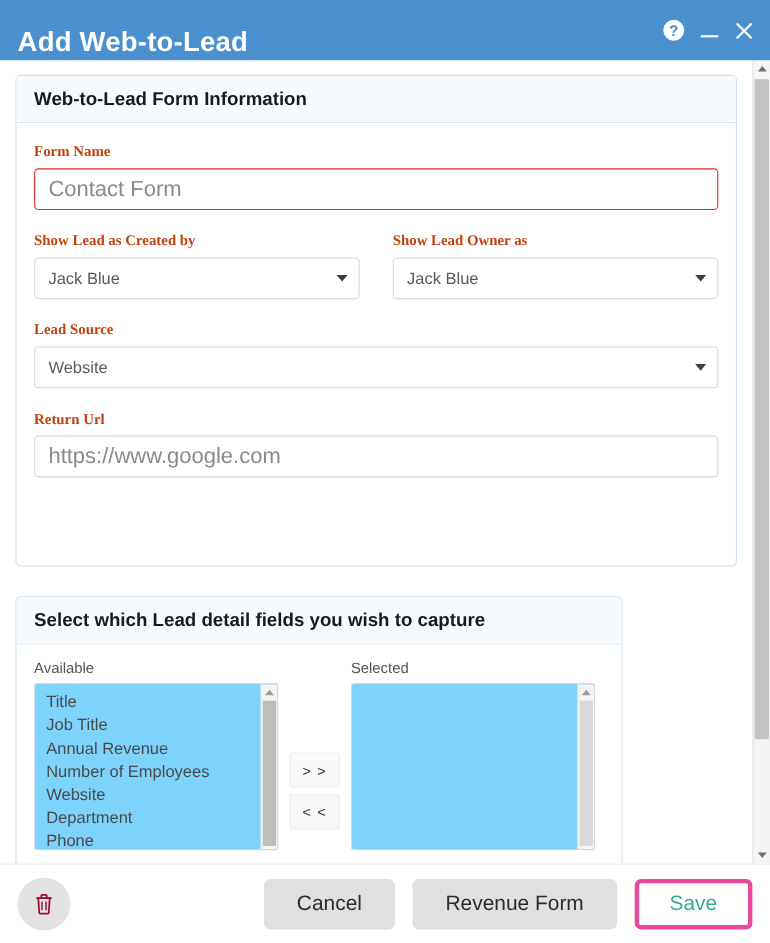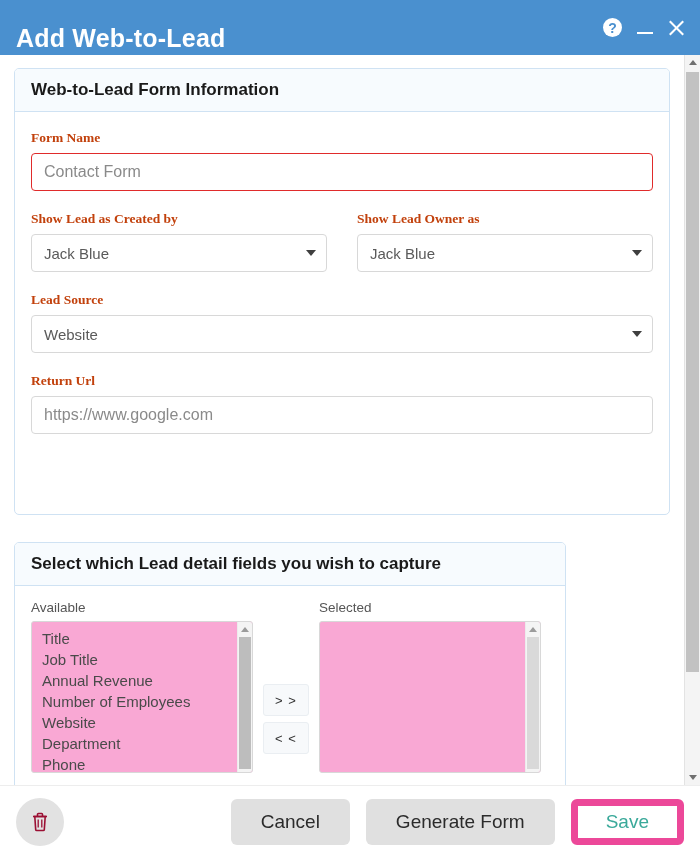--- a/index.html
+++ b/index.html
@@ -125,21 +125,21 @@
     margin-bottom: 7px;
     font-family: Liberation Serif, serif;
   }
   .txt-input {
     width: 100%; height: 38px;
     border: 1px solid #d8d8d8;
     border-radius: 4px;
     background: #ffffff;
     padding: 0 12px;
     font-family: "Liberation Sans", sans-serif;
-    font-size: 16px;
+    font-size: 20px;
     color: #727272;
     outline: none;
   }
   .txt-input.invalid { border: 1.5px solid #e02b2b; }
   .txt-input::placeholder { color: #8a8a8a; }
 
   .sel-wrap { position: relative; }
   .sel-box {
     width: 100%; height: 38px;
     border: 1px solid #d8d8d8;
@@ -174,21 +174,21 @@
   .list-label {
     font-size: 13.5px;
     color: #555555;
     margin-bottom: 6px;
   }
   .listbox {
     position: relative;
     height: 152px;
     border: 1px solid #d8d8d8;
     border-radius: 3px;
-    background: #f9a8d4;
+    background: #7dd3fc;
     overflow: hidden;
   }
   .listbox ul {
     list-style: none;
     margin: 0; padding: 6px 0 0 0;
   }
   .listbox li {
     font-size: 15px;
     color: #4a4a4a;
     line-height: 21px;
@@ -270,21 +270,21 @@
     cursor: pointer;
   }
   .btn-gray {
     background: #e0e0e0;
     color: #2b2b2b;
     padding: 0 30px;
   }
   .btn-save {
     background: #ffffff;
     color: #3aa99a;
-    border: 7px solid #ec4899;
+    border: 4px solid #ec4899;
     padding: 0 28px;
   }
 </style>
 </head>
 <body>
 
 <div class="titlebar">
   <div class="titlebar-title">Add Web-to-Lead</div>
   <div class="titlebar-ctrls">
     <div class="help-icon">
@@ -408,16 +408,16 @@
   <button class="trash-btn">
     <svg width="20" height="22" viewBox="0 0 20 22">
       <path d="M3 5.5 H17" stroke="#9b0f33" stroke-width="1.6" fill="none"></path>
       <path d="M7.5 5.5 V3.4 A0.9 0.9 0 0 1 8.4 2.5 H11.6 A0.9 0.9 0 0 1 12.5 3.4 V5.5" stroke="#9b0f33" stroke-width="1.6" fill="none"></path>
       <path d="M4.8 5.5 L5.7 18.6 A1 1 0 0 0 6.7 19.5 H13.3 A1 1 0 0 0 14.3 18.6 L15.2 5.5 Z" stroke="#9b0f33" stroke-width="1.6" fill="none"></path>
       <path d="M8.2 8.5 V16.5 M11.8 8.5 V16.5" stroke="#9b0f33" stroke-width="1.3" fill="none"></path>
     </svg>
   </button>
   <div class="footer-right">
     <button class="btn btn-gray">Cancel</button>
-    <button class="btn btn-gray">Generate Form</button>
+    <button class="btn btn-gray">Revenue Form</button>
     <button class="btn btn-save">Save</button>
   </div>
 </div>
 
 </body></html>

